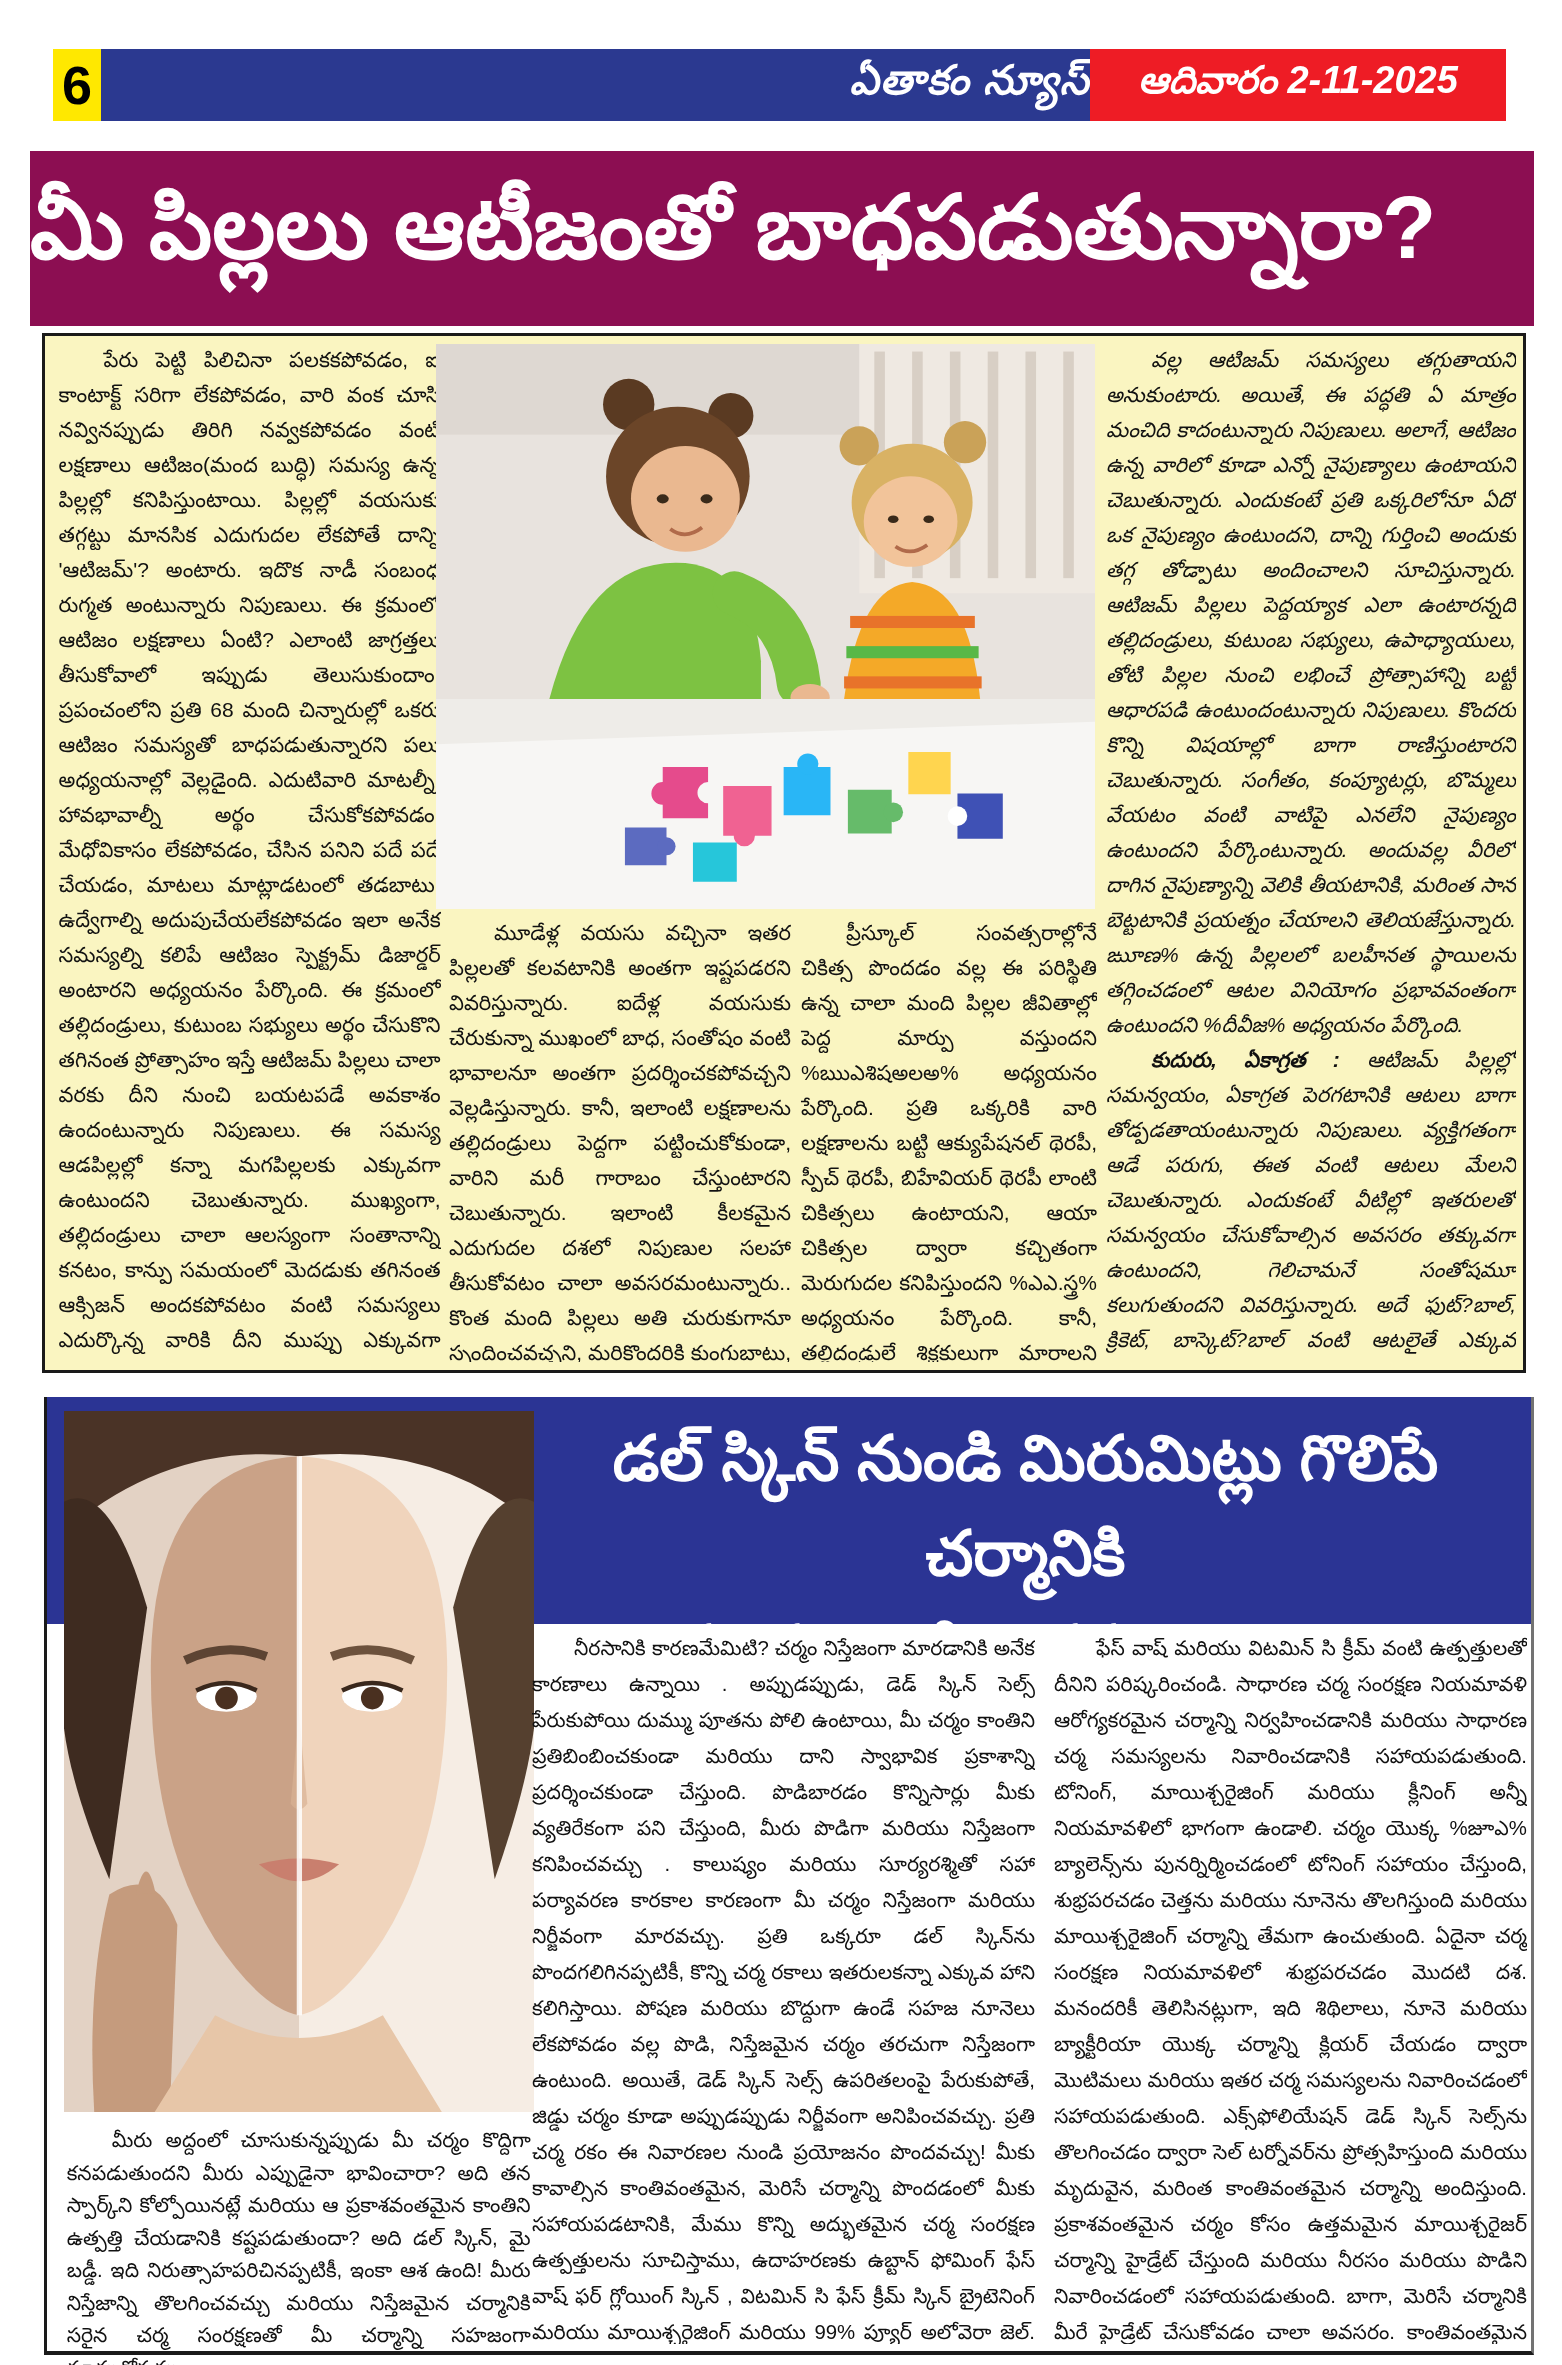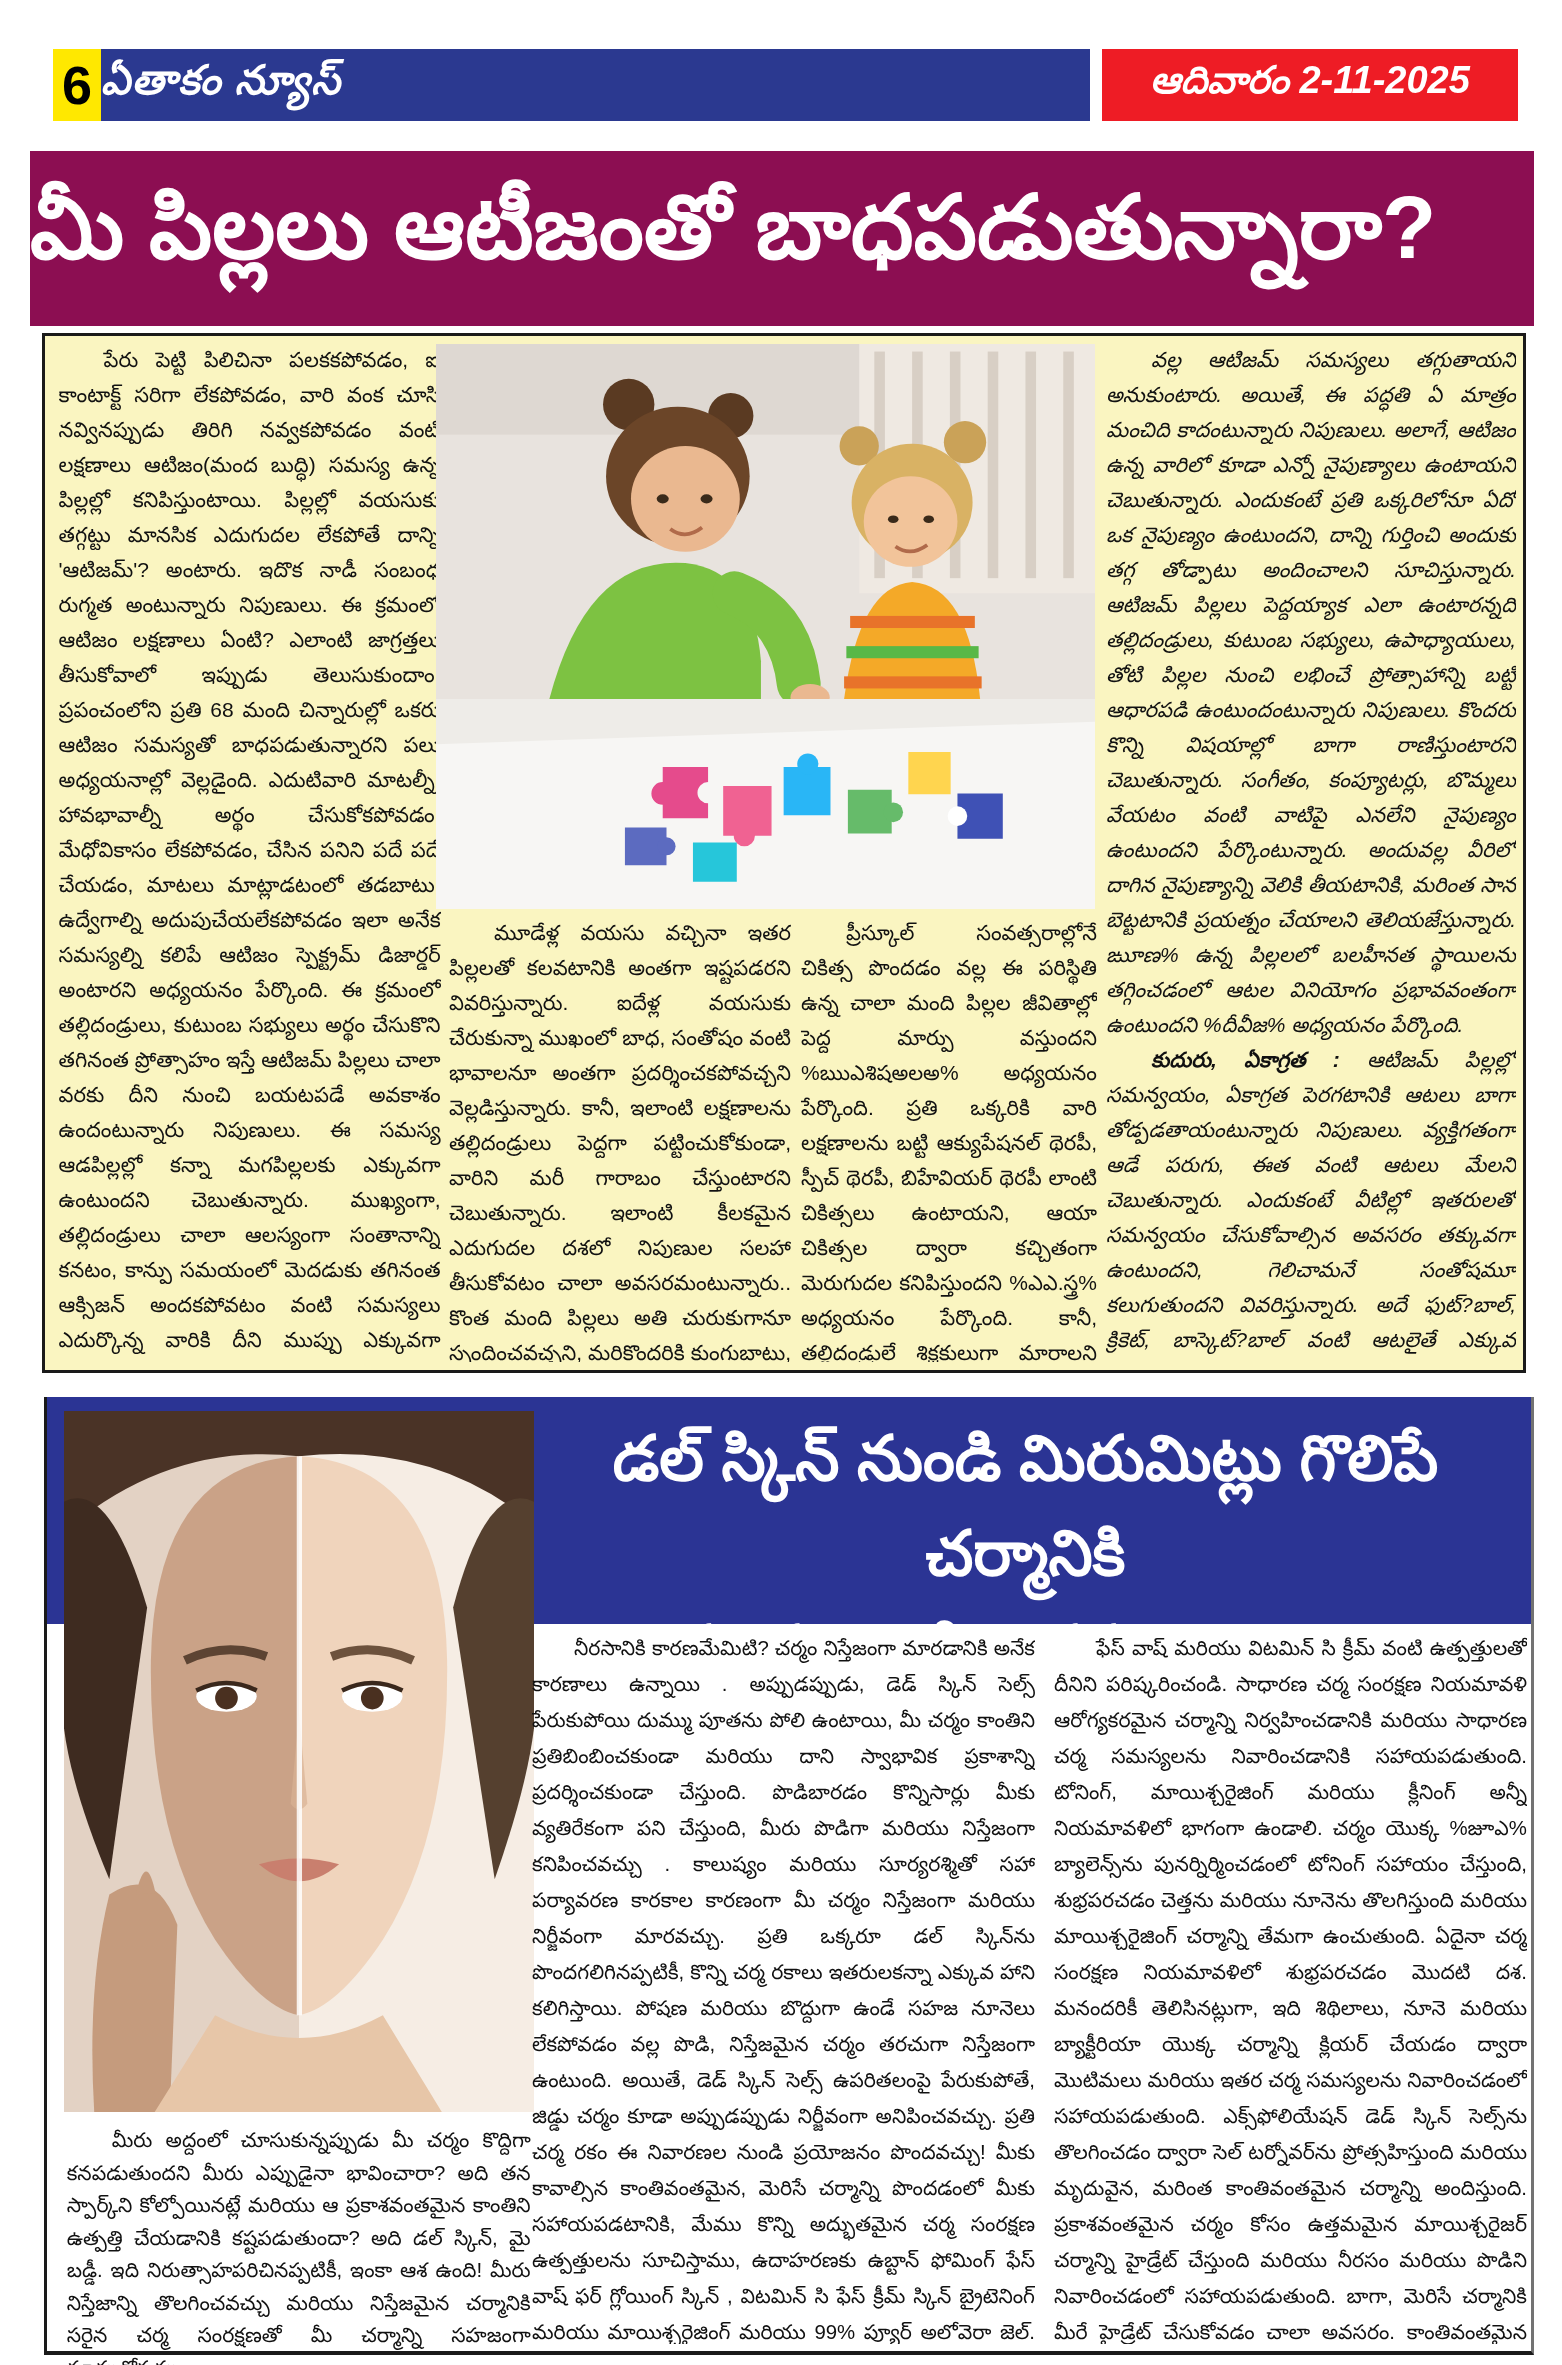--- a/index.html
+++ b/index.html
@@ -3,25 +3,25 @@
 <meta charset="utf-8">
 <style>
   html,body{margin:0;padding:0;background:#ffffff;}
   #page{position:relative;width:1562px;height:2366px;background:#ffffff;
         font-family:"Liberation Sans",sans-serif;overflow:hidden;}
   
   .hdr-pagenum{position:absolute;left:53px;top:49px;width:48px;height:72px;
         background:#ffe800;color:#000;display:flex;align-items:center;justify-content:center;
         font-size:54px;font-weight:bold;}
   .hdr-masthead{position:absolute;left:101px;top:49px;width:989px;height:72px;
-        background:#2b3990;color:#fff;display:flex;align-items:center;justify-content:flex-start;
+        background:#2b3990;color:#fff;display:flex;align-items:center;justify-content:flex-end;
         font-size:41px;font-weight:bold;font-style:italic;letter-spacing:1.5px;}
   .hdr-date{position:absolute;left:1090px;top:49px;width:416px;height:72px;
         background:#ee1c25;color:#fff;display:flex;align-items:center;justify-content:center;
-        font-size:38px;font-weight:bold;font-style:italic;margin-left:12px;}
+        font-size:38px;font-weight:bold;font-style:italic;}
   
   .headline1{position:absolute;left:30px;top:151px;width:1504px;height:175px;
         background:#8c0e52;color:#fff;display:flex;align-items:center;justify-content:flex-start;
         font-size:89px;font-weight:bold;white-space:nowrap;}
   
   .article1{position:absolute;left:42px;top:333px;width:1484px;height:1040px;
         background:#faf5c1;border:3px solid #1a1a1a;box-sizing:border-box;}
   .article1 .col{position:absolute;color:#111;font-size:21px;line-height:35px;
         text-align:justify;overflow:hidden;}
   .article1 .col p{margin:0;text-indent:45px;}

